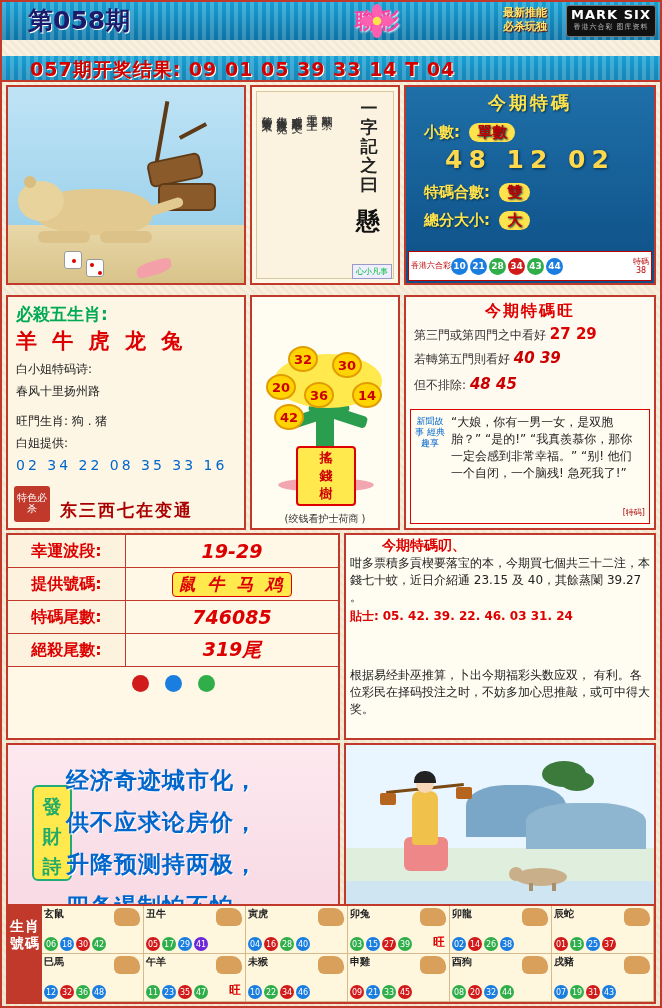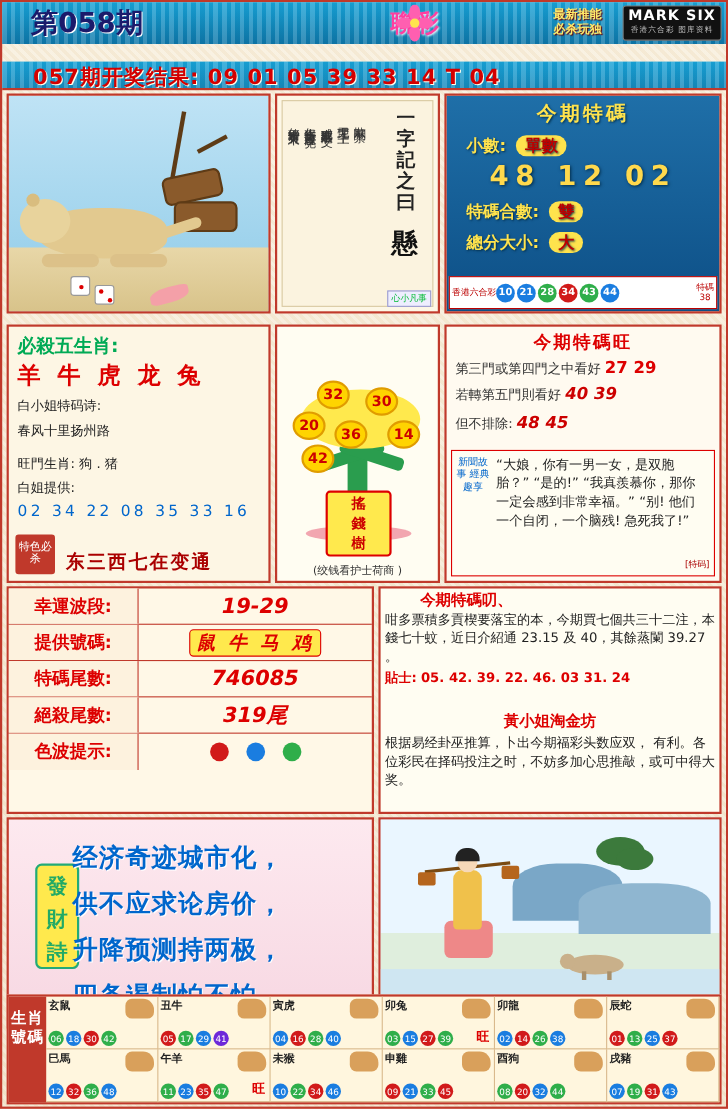--- a/index.html
+++ b/index.html
@@ -344,39 +344,37 @@
       </div>
       <div class="trow">
         <div class="tlbl">特碼尾數:</div>
         <div class="tval">746085</div>
       </div>
       <div class="trow">
         <div class="tlbl">絕殺尾數:</div>
         <div class="tval">319尾</div>
       </div>
       <div class="trow">
-        <div class="tlbl">色波提示:</div>
         <div class="tval">
           <span class="dot" style="background:#d11a1a"></span>
           <span class="dot" style="background:#1a7de0"></span>
           <span class="dot" style="background:#2fae4a"></span>
         </div>
       </div>
     </div>
 
     <div class="p-gold">
       <div class="g-title">今期特碼叨、</div>
       <div class="g-body">
         <span>咁多票積多貢楔要落宝的本，今期買七個共三十二注，本錢七十蚊，近日介紹通 23.15 及 40，其餘蒸闌 39.27 。</span>
         <div style="margin-top:2px;">
           <span style="color:#d00;font-weight:bold;">貼士:</span>
           <span class="g-nums">05.  42.  39.  22.  46.  03   31.  24</span>
         </div>
       </div>
-      <div class="g-title2">黃小姐淘金坊</div>
       <div class="g-body2">根据易经卦巫推算，卜出今期福彩头数应双， 有利。各位彩民在择码投注之时，不妨多加心思推敲，或可中得大奖。</div>
     </div>
   </div>
 
   <div class="row4">
     <div class="p-poem">
       <div class="poem-badge">發財詩</div>
       <div class="poem-lines">
         <div>经济奇迹城市化，</div>
         <div>供不应求论房价，</div>

